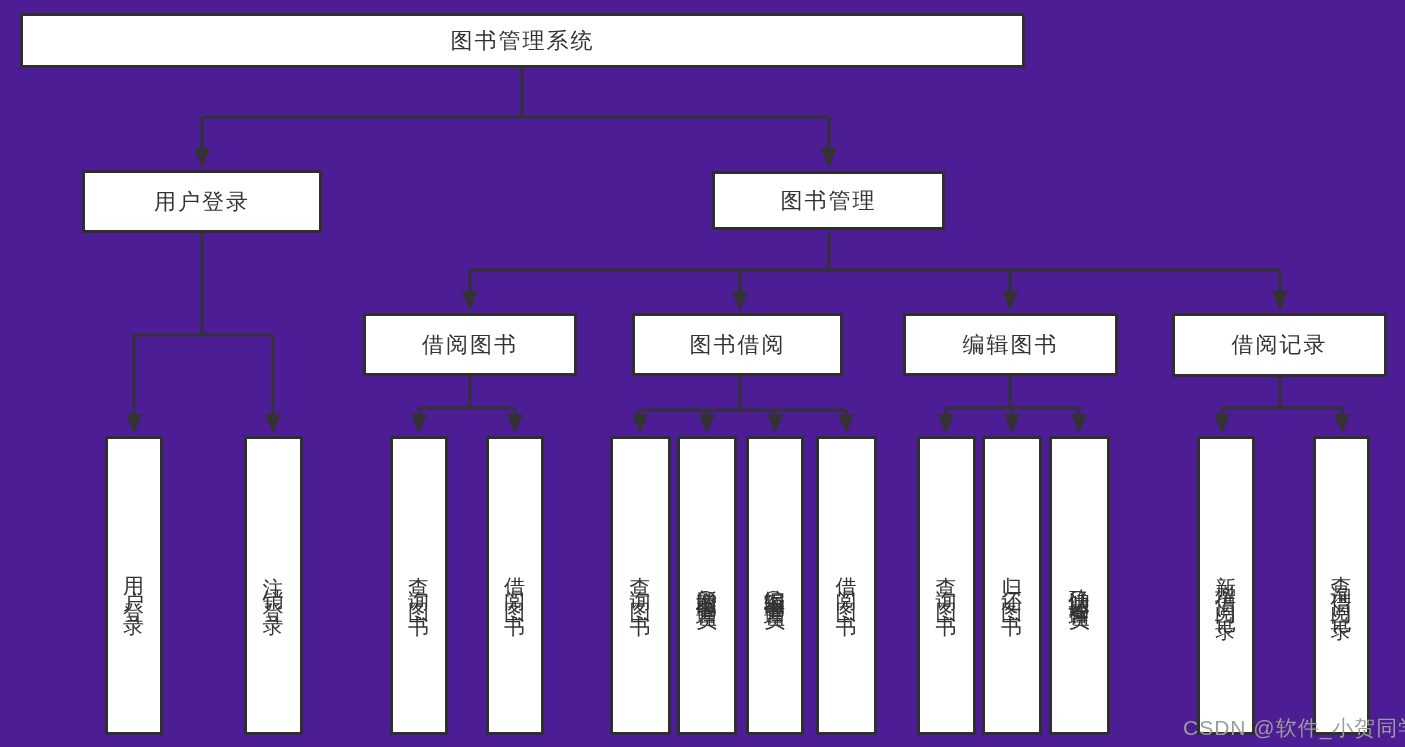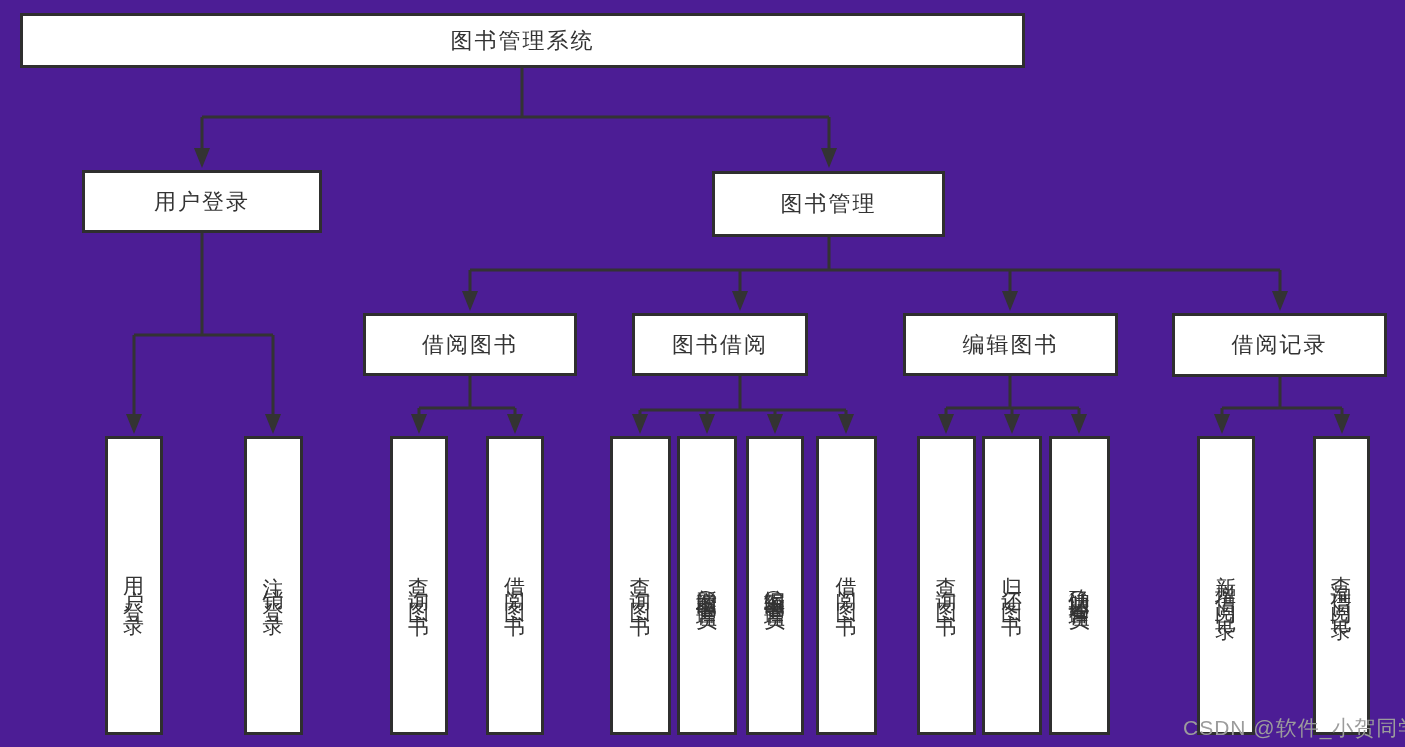--- a/index.html
+++ b/index.html
@@ -81,28 +81,28 @@
     </g>
   </svg>
 
   <div class="node" style="left:20px;top:13px;width:1005px;height:55px;">
     <span class="hlabel">图书管理系统</span>
   </div>
 
   <div class="node" style="left:82px;top:170px;width:240px;height:63px;">
     <span class="hlabel">用户登录</span>
   </div>
-  <div class="node" style="left:712px;top:171px;width:233px;height:66px;">
+  <div class="node" style="left:712px;top:171px;width:233px;height:59px;">
     <span class="hlabel">图书管理</span>
   </div>
 
   <div class="node" style="left:363px;top:313px;width:214px;height:63px;">
     <span class="hlabel">借阅图书</span>
   </div>
-  <div class="node" style="left:632px;top:313px;width:176px;height:63px;">
+  <div class="node" style="left:632px;top:313px;width:211px;height:63px;">
     <span class="hlabel">图书借阅</span>
   </div>
   <div class="node" style="left:903px;top:313px;width:215px;height:63px;">
     <span class="hlabel">编辑图书</span>
   </div>
   <div class="node" style="left:1172px;top:313px;width:215px;height:64px;">
     <span class="hlabel">借阅记录</span>
   </div>
 
   <div class="node leaf" style="left:105px;top:436px;width:58px;height:299px;">

